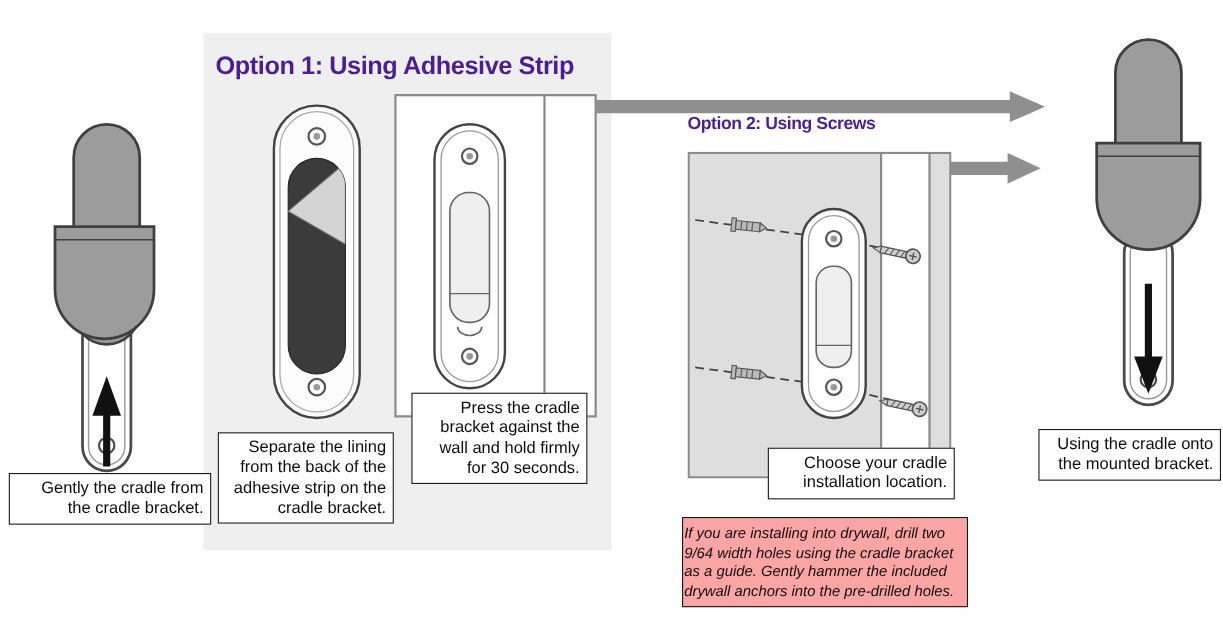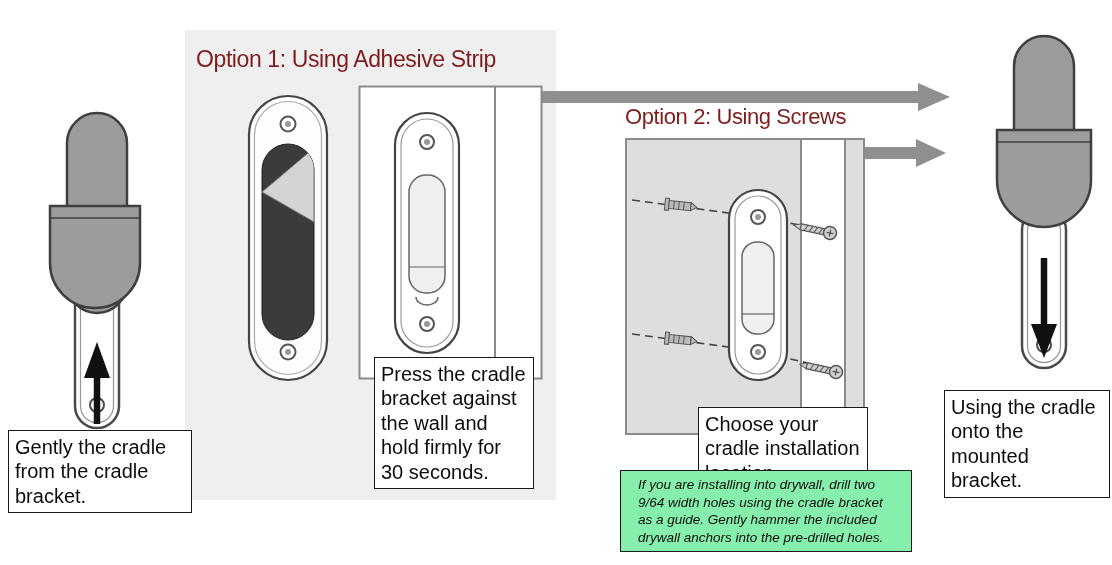--- a/index.html
+++ b/index.html
@@ -1,24 +1,24 @@
 <!DOCTYPE html>
 <html><head>
 <meta charset="utf-8">
 <style>
   html,body{margin:0;padding:0;background:#fff;}
   .page{position:relative;width:1112px;height:565px;background:#ffffff;overflow:hidden;
         font-family:"Liberation Sans",sans-serif;color:#111;}
   .panel1{position:absolute;left:185px;top:30px;width:371px;height:470px;background:#efefef;z-index:0;}
   .fig{position:absolute;z-index:2;line-height:0;}
-  .title{position:absolute;margin:0;z-index:3;font-weight:400;font-size:23px;letter-spacing:-0.4px;color:#7f1d1d;}
+  .title{position:absolute;margin:0;z-index:3;font-weight:700;font-size:23px;letter-spacing:-0.4px;color:#4c1d95;}
   .caption{position:absolute;z-index:6;background:#fff;border:1.6px solid #1a1a1a;
-           padding:4px 6px;font-size:20px;line-height:1.22;color:#0d0d0d;}
-  .note{position:absolute;z-index:6;background:#86efac;border:1.6px solid #1a1a1a;
-        padding:5px 17px;font-size:13.5px;line-height:1.3;font-style:italic;color:#0d0d0d;}
+           padding:4px 6px;font-size:15px;line-height:1.22;color:#0d0d0d;text-align:right;}
+  .note{position:absolute;z-index:6;background:#fca5a5;border:1.6px solid #1a1a1a;
+        padding:5px 1px;font-size:13.5px;line-height:1.3;font-style:italic;color:#0d0d0d;}
 </style>
 </head>
 <body>
 
 <div class="page">
 
   <div class="panel1"></div>
 
   <div class="fig" style="left:20px;top:58px">
     <svg width="150" height="375" viewBox="0 0 150 375">
@@ -59,20 +59,21 @@
         <circle cx="55" cy="264" r="3" fill="#999"></circle>
       </g>
       <g>
         <rect x="29" y="56" width="52" height="196" rx="26" fill="#3b3b3b" stroke="#222" stroke-width="1"></rect>
         <g clip-path="url(#stripClip)">
           <polygon points="29,104 81,60 81,134" fill="#d4d4d4" stroke="#777" stroke-width="1"></polygon>
         </g>
       </g>
     </svg>
   </div>
+  <div class="caption" style="left:198px;top:393px;width:146px">Separate the lining from the back of the adhesive strip on the cradle bracket.</div>
 
   <div class="fig" style="left:358px;top:85px">
     <svg width="185" height="295" viewBox="0 0 185 295">
       <g>
         <rect x="1.5" y="1.5" width="182" height="292" fill="#ffffff" stroke="#8a8a8a" stroke-width="2"></rect>
         <line x1="137" y1="1.5" x2="137" y2="293.5" stroke="#8a8a8a" stroke-width="2"></line>
       </g>
       <g>
         <rect x="37" y="28" width="64" height="240" rx="32" fill="#fff" stroke="#444" stroke-width="2.2"></rect>
         <rect x="43" y="34" width="52" height="228" rx="26" fill="none" stroke="#999" stroke-width="1.2"></rect>
@@ -87,21 +88,21 @@
     </svg>
   </div>
   <div class="caption" style="left:374px;top:357px;width:146px">Press the cradle bracket against the wall and hold firmly for 30 seconds.</div>
 
   <div class="fig" style="left:542px;top:82px;z-index:1">
     <svg width="410" height="30" viewBox="0 0 410 30">
       <polygon points="0,9 376,9 376,1 408,15 376,29 376,21 0,21" fill="#8f8f8f"></polygon>
     </svg>
   </div>
 
-  <h2 class="title" style="left:625px;top:104px;font-size:22px">Option 2: Using Screws</h2>
+  <h2 class="title" style="left:625px;top:104px;font-size:16px">Option 2: Using Screws</h2>
 
   <div class="fig" style="left:625px;top:138px">
     <svg width="240" height="297" viewBox="0 0 240 297">
       <g>
         <rect x="1" y="1" width="238" height="295" fill="#dedede" stroke="#8a8a8a" stroke-width="2"></rect>
         <rect x="176" y="1" width="44" height="295" fill="#ffffff" stroke="#8a8a8a" stroke-width="2"></rect>
       </g>
       <g>
         <line x1="7" y1="62" x2="126" y2="78" stroke="#444" stroke-width="1.6" stroke-dasharray="8 5"></line>
         <line x1="7" y1="196" x2="126" y2="212" stroke="#444" stroke-width="1.6" stroke-dasharray="8 5"></line>

